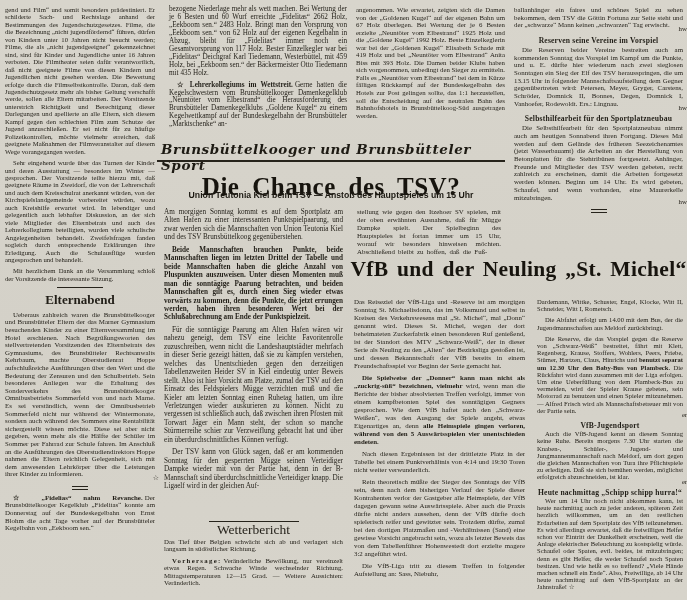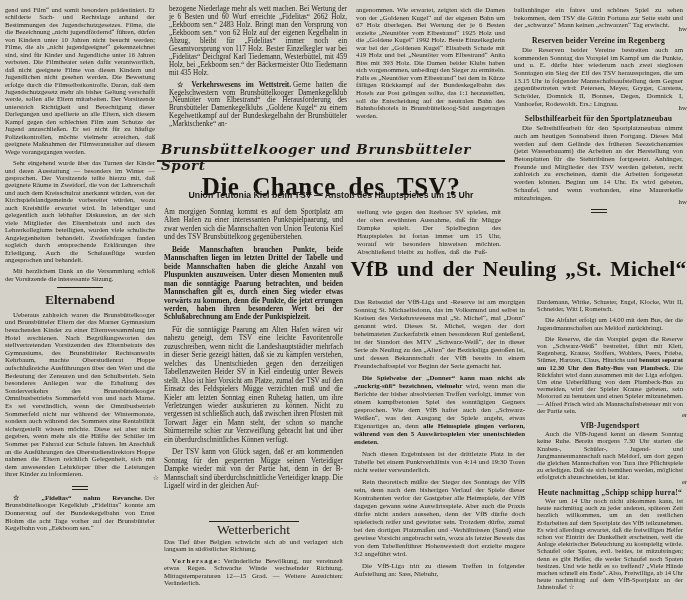--- a/index.html
+++ b/index.html
@@ -71,31 +71,31 @@
       </div>
     </div>
     <div class="dd"></div>
     <div class="body2">
       <p><span class="lead">☆ „Fidelias“ nahm Revanche.</span><span>Der Brunsbüttelkooger Kegelklub „Fidelitas“ konnte am Donnerstag auf der Bundeskegelbahn von Ernst Blohm die acht Tage vorher auf der Brunsbütteler Kegelbahn von „Eekboom sen.“</span></p>
     </div>
   </div>
 
   <div class="col colB">
     <p class="noind">bezogene Niederlage mehr als wett machen. Bei Wertung der je 6 Besten und 60 Wurf erreichte „Fidelitas“ 2662 Holz, „Eekboom sen.“ 2483 Holz. Bringt man den Vorsprung von „Eekboom sen.“ von 62 Holz auf der eigenen Kegelbahn in Abzug, bleibt für „Fidelitas“ immer noch ein Gesamtvorsprung von 117 Holz. Bester Einzelkegler war bei „Fidelitas“ Deichgraf Karl Tiedemann, Westerbüttel, mit 459 Holz, bei „Eekboom sen.“ der Bäckermeister Otto Tiedemann mit 435 Holz.</p>
-    <p><span class="lead">☆ Verkehrswesens im Wettstreit.</span><span>Gerne hatten die Kegelschwestern vom Brunsbüttelkooger Damenkegelklub „Neuntöter vom Elbestrand“ die Herausforderung des Brunsbütteler Damenkegelklubs „Goldene Kugel“ zu einem Kegelwettkampf auf der Bundeskegelbahn der Brunsbütteler „Marktschenke“ an-</span></p>
+    <p><span class="lead">☆ Lehrerkollegiums im Wettstreit.</span><span>Gerne hatten die Kegelschwestern vom Brunsbüttelkooger Damenkegelklub „Neuntöter vom Elbestrand“ die Herausforderung des Brunsbütteler Damenkegelklubs „Goldene Kugel“ zu einem Kegelwettkampf auf der Bundeskegelbahn der Brunsbütteler „Marktschenke“ an-</span></p>
   </div>
 
   <div class="col colC">
     <p class="noind">angenommen. Wie erwartet, zeigten sich die Damen von der „Goldenen Kugel“ auf der eigenen Bahn um 67 Holz überlegen. Bei Wertung der je 6 Besten erzielte „Neuntöter vom Elbestrand“ 1925 Holz und die „Goldene Kugel“ 1992 Holz. Beste Einzelkeglerin war bei der „Goldenen Kugel“ Elisabeth Schade mit 419 Holz und bei „Neuntöter vom Elbestrand“ Anita Biss mit 393 Holz. Die Damen beider Klubs haben sich vorgenommen, unbedingt den Sieger zu ermitteln. Falls es „Neuntöter vom Elbestrand“ bei dem in Kürze fälligen Rückkampf auf der Bundeskegelbahn des Hotels zur Post gelingen sollte, das 1:1 herzustellen, soll die Entscheidung auf der neutralen Bahn des Bahnhofshotels in Brunsbüttelkoog-Süd ausgetragen werden.</p>
   </div>
 
   <div class="col rt">
     <p class="noind">ballanhänger ein faires und schönes Spiel zu sehen bekommen, dem TSV die Göttin Fortuna zur Seite steht und der „schwarze“ Mann keinen „schwarzen“ Tag erwischt.</p>
     <div class="sig">hw</div>
-    <p class="h-small">Reserven beider Vereine im Regenberg</p>
+    <p class="h-small">Reserven seine Vereine im Vorspiel</p>
     <p>Die Reserven beider Vereine bestreiten auch am kommenden Sonntag das Vorspiel im Kampf um die Punkte, und u. E. dürfte hier wiederum nach zwei sieglosen Sonntagen ein Sieg der Elf des TSV herausspringen, die um 13.15 Uhr in folgender Mannschaftsaufstellung dem Gegner gegenübertreten wird: Petersen, Meyer, Gryger, Carstens, Schröder, Domnick II, Bonnes, Degen, Domnick I, Vanhoefer, Rodewoldt. Ers.: Lingnau.</p>
     <div class="sig">hw</div>
     <p class="h-small">Selbsthilfearbeit für den Sportplatzneubau</p>
     <p>Die Selbsthilfearbeit für den Sportplatzneubau nimmt auch am heutigen Sonnabend ihren Fortgang. Dieses Mal werden auf dem Gelände des früheren Seezeichenamtes (jetzt Wasserbauamt) die Arbeiten an der Herstellung von Betonplatten für die Stehtribünen fortgesetzt. Anhänger, Freunde und Mitglieder des TSV werden gebeten, recht zahlreich zu erscheinen, damit die Arbeiten fortgesetzt werden können. Beginn um 14 Uhr. Es wird gebeten, Schaufel, und wenn vorhanden, eine Maurerkelle mitzubringen.</p>
     <div class="sig">hw</div>
     <div class="dd"></div>
   </div>
 
   <div class="kicker">Brunsbüttelkooger und Brunsbütteler Sport</div>
   <div class="rule" style="left:157px;top:160px;width:348px;height:2px;"></div>

